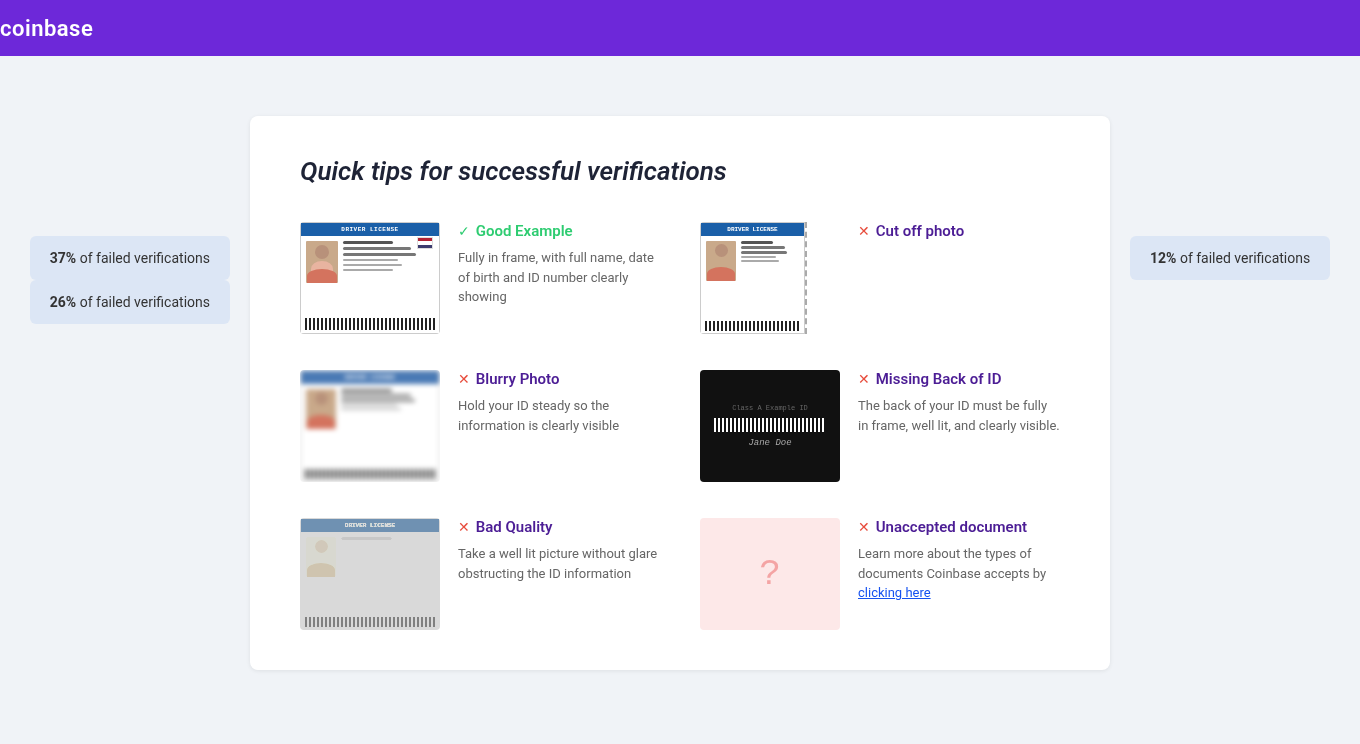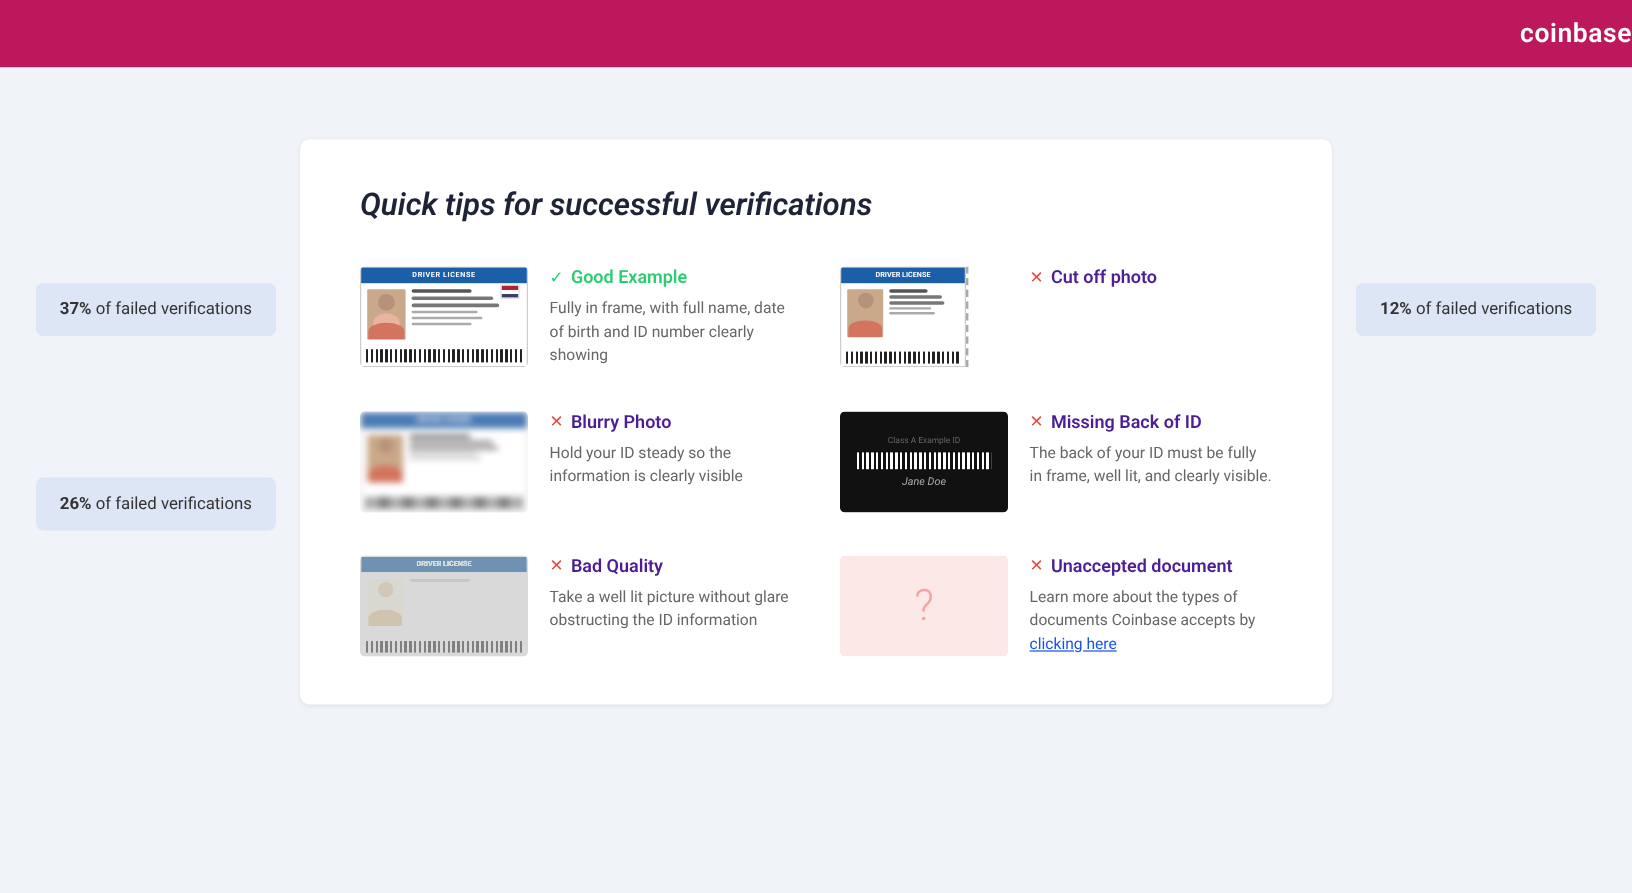--- a/index.html
+++ b/index.html
@@ -3,44 +3,43 @@
   <meta charset="utf-8">
   <style>
     * { box-sizing: border-box; margin: 0; padding: 0; }
     body {
       font-family: -apple-system, BlinkMacSystemFont, 'Segoe UI', Roboto, sans-serif;
       background: #f0f3f7;
       min-height: 744px;
       min-width: 1360px;
     }
     .header {
-      background: #be185d;
+      background: #6d28d9;
       height: 56px;
       display: flex;
       align-items: center;
-      justify-content: flex-end;
+      justify-content: flex-start;
     }
     .header-logo {
       color: white;
       font-size: 22px;
       font-weight: 600;
       letter-spacing: 0.5px;
     }
     .page-body {
       display: flex;
       align-items: flex-start;
       justify-content: center;
       padding: 60px 20px;
       gap: 0;
       position: relative;
     }
     .side-badges-left {
       display: flex;
       flex-direction: column;
-      gap: 118px;
       margin-right: 20px;
       margin-top: 120px;
     }
     .side-badges-right {
       display: flex;
       flex-direction: column;
       gap: 118px;
       margin-left: 20px;
       margin-top: 120px;
     }
@@ -76,25 +75,26 @@
       gap: 36px 40px;
     }
     .tip-item {
       display: flex;
       align-items: flex-start;
       gap: 18px;
     }
     .tip-image {
       width: 140px;
       min-width: 140px;
-      height: 84px;
+      height: 112px;
       border-radius: 4px;
       overflow: hidden;
       position: relative;
       flex-shrink: 0;
+      font-family: Liberation Mono, monospace;
     }
     
     .id-card-good {
       background: white;
       border: 1px solid #ccc;
       width: 100%;
       height: 100%;
       position: relative;
       display: flex;
       flex-direction: column;

